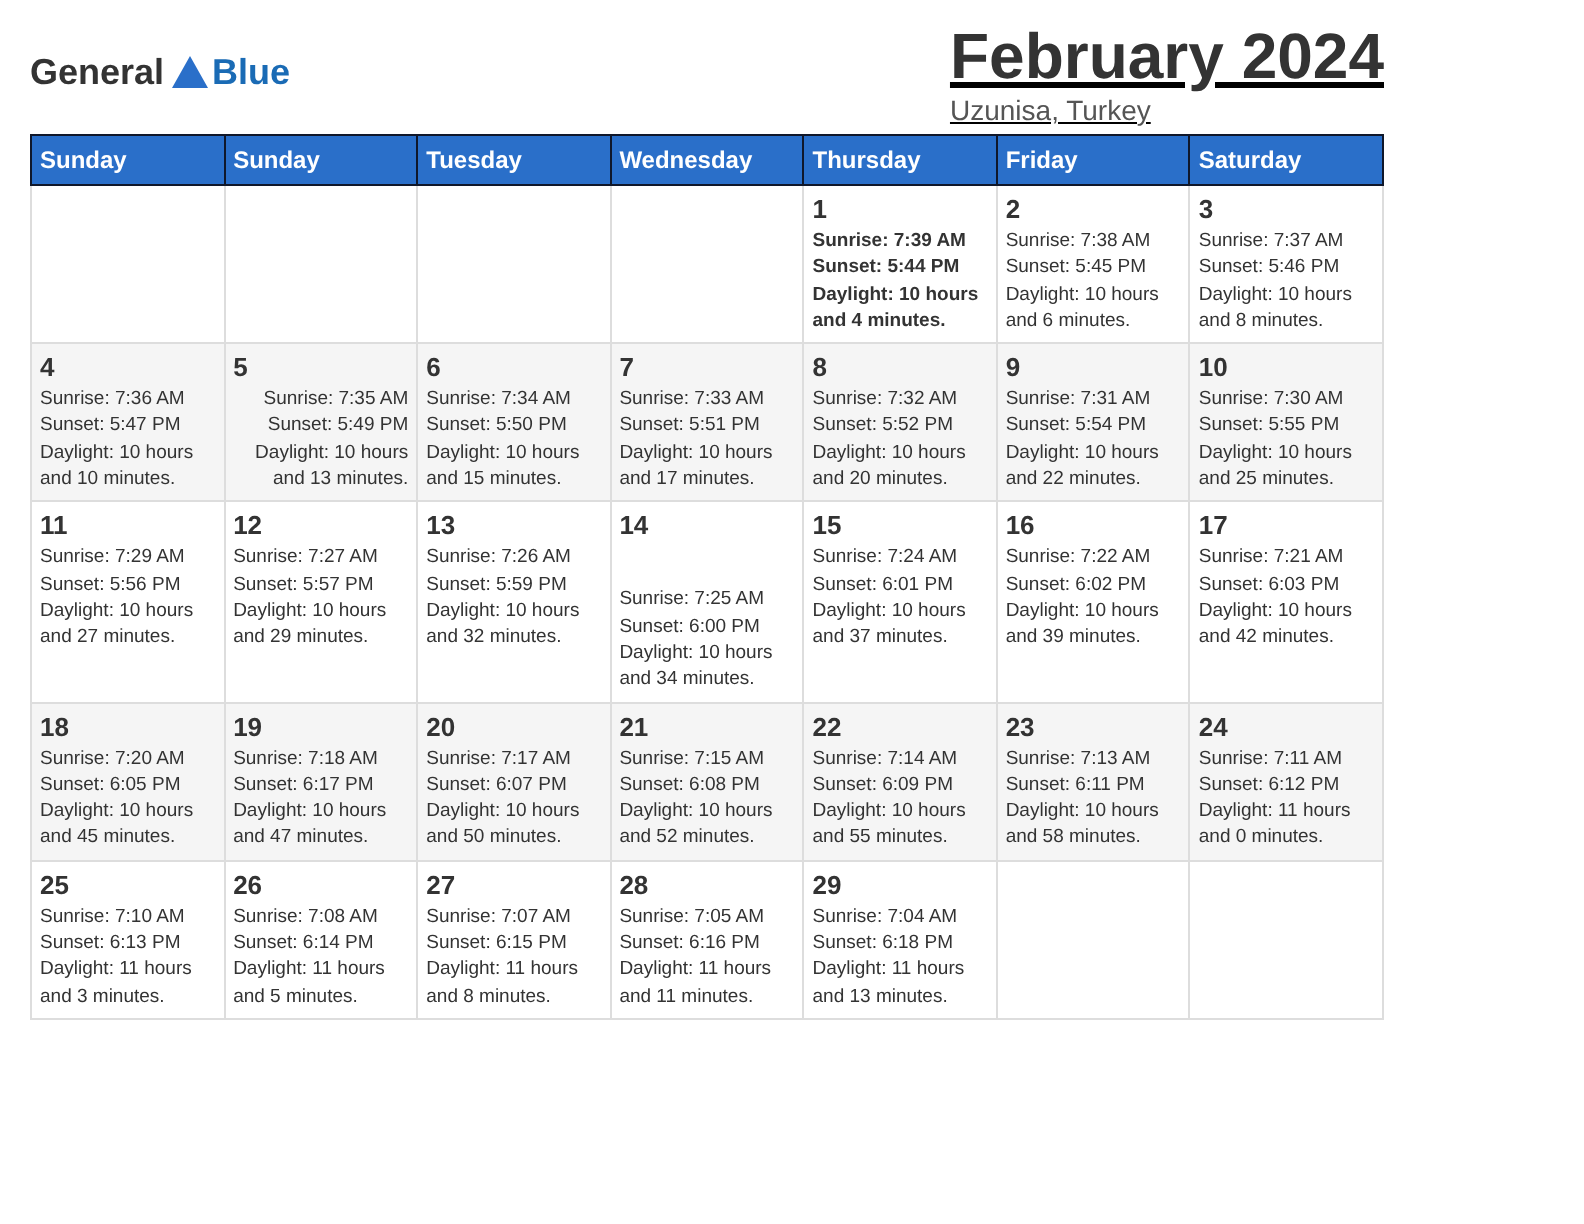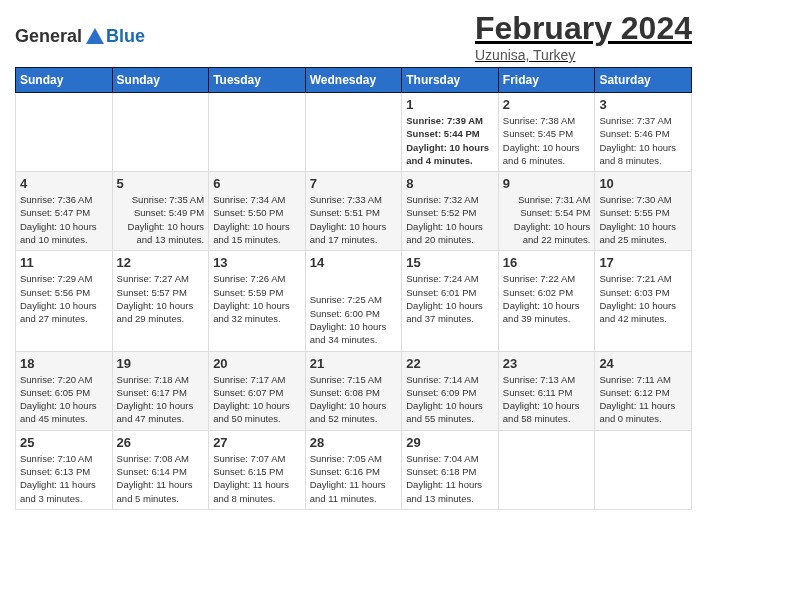--- a/index.html
+++ b/index.html
@@ -184,21 +184,21 @@
           </td>
           <td>
             <span class="day-number">8</span>
             <div class="day-info" style="white-space: pre-line;">Sunrise: 7:32 AM
 Sunset: 5:52 PM
 Daylight: 10 hours
 and 20 minutes.</div>
           </td>
           <td>
             <span class="day-number">9</span>
-            <div class="day-info" style="white-space: pre-line; text-align: right;">Sunrise: 7:31 AM
+            <div class="day-info" style="white-space: pre-line;">Sunrise: 7:31 AM
 Sunset: 5:54 PM
 Daylight: 10 hours
 and 22 minutes.</div>
           </td>
           <td>
             <span class="day-number">10</span>
             <div class="day-info" style="white-space: pre-line;">Sunrise: 7:30 AM
 Sunset: 5:55 PM
 Daylight: 10 hours
 and 25 minutes.</div>

